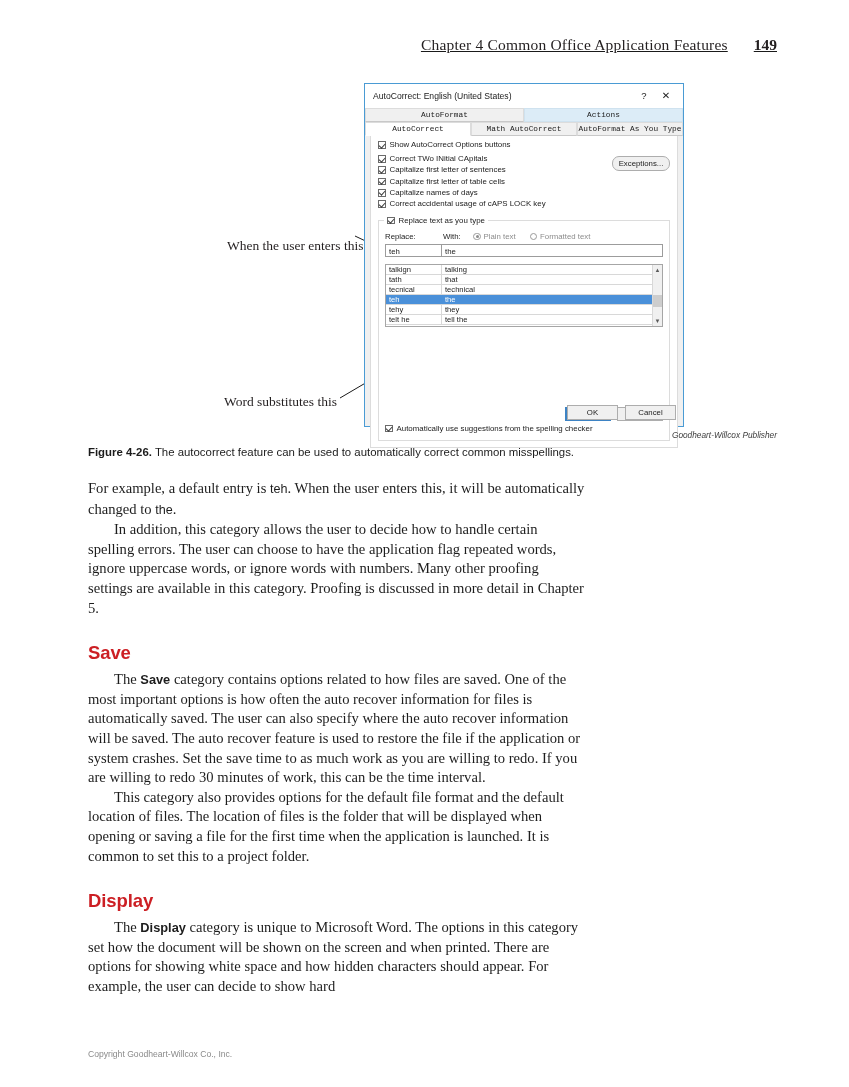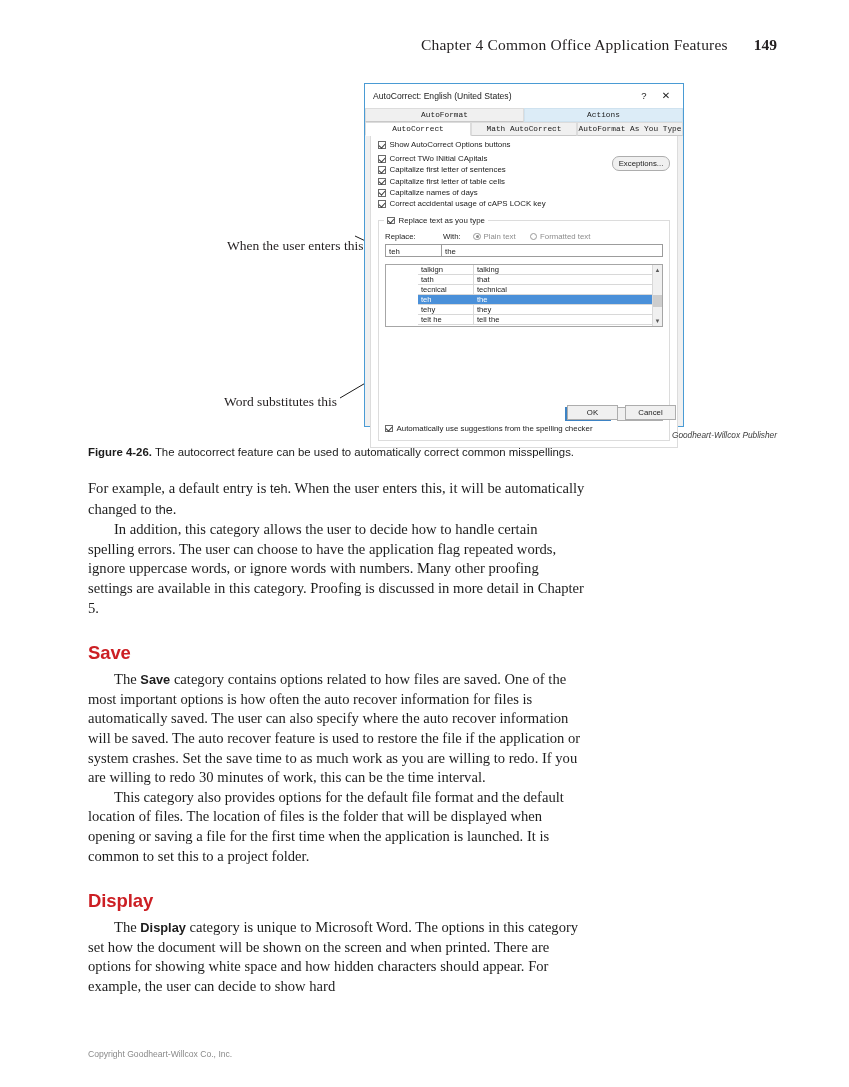--- a/index.html
+++ b/index.html
@@ -18,20 +18,21 @@
 
   
   #page-header {
     position: absolute;
     top: 36px;
     right: 72px;
     display: flex;
     align-items: center;
     gap: 26px;
     font-family: "Liberation Serif", serif;
+    text-decoration: underline;
   }
   #page-header .hdr-title {
     font-size: 15.5px;
     letter-spacing: 0.2px;
     color: #231f20;
   }
   #page-header .hdr-pageno {
     font-size: 15.5px;
     font-weight: bold;
     color: #231f20;
@@ -275,21 +276,20 @@
     box-sizing: border-box;
   }
   .listbody { flex: 1; }
   .listrow {
     display: flex;
     height: 10px;
     border-bottom: 1px solid #d8d8d8;
     font-size: 7.6px;
     line-height: 10px;
     box-sizing: border-box;
-    margin-left: 32px;
   }
   .listrow .c1 {
     width: 56px;
     border-right: 1px solid #d8d8d8;
     padding-left: 3px;
     box-sizing: border-box;
     overflow: hidden;
   }
   .listrow .c2 { flex: 1; padding-left: 3px; overflow: hidden; }
   .listrow.sel { background: #4a90d9; color: #ffffff; }

